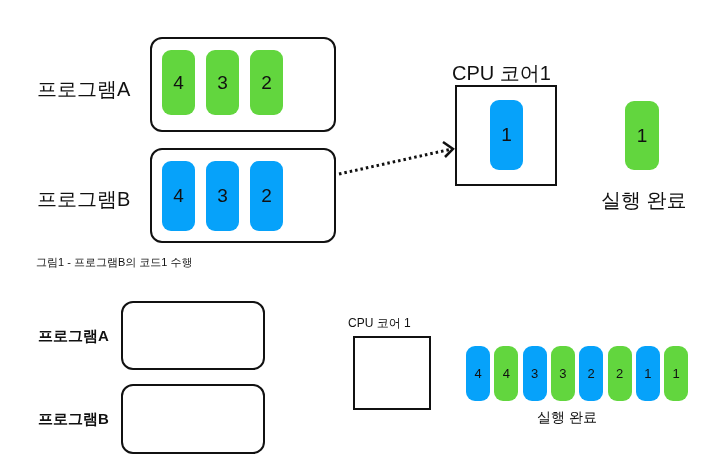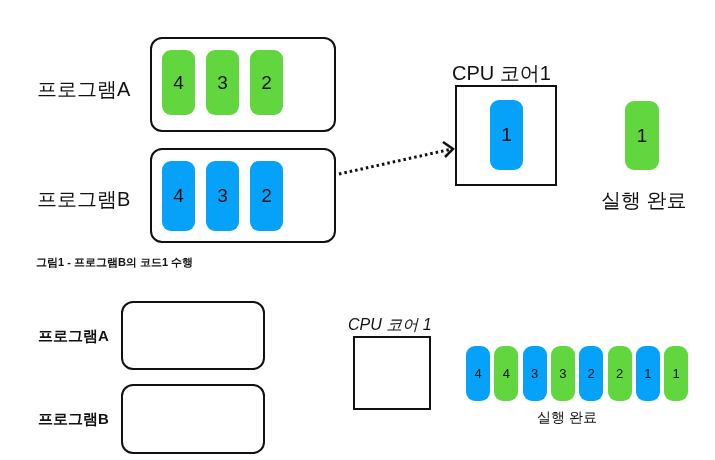--- a/index.html
+++ b/index.html
@@ -4,21 +4,21 @@
 <style>
   html,body{margin:0;padding:0;background:#fff;}
   body{width:715px;height:460px;position:relative;overflow:hidden;font-family:"DejaVu Sans","Liberation Sans",sans-serif;color:#111;}
   .abs{position:absolute;}
   .box{position:absolute;border:2.5px solid #111;border-radius:12px;background:#fff;box-sizing:border-box;}
   .sq{position:absolute;border:2.5px solid #111;background:#fff;box-sizing:border-box;}
   .pill{position:absolute;border-radius:9px;display:flex;align-items:center;justify-content:center;font-family:"Liberation Sans",sans-serif;color:#111;}
   .lbl{position:absolute;white-space:nowrap;font-family:"Liberation Sans",sans-serif;}
   .big{font-size:20px;font-weight:500;}
   .small{font-size:15px;font-weight:bold;}
-  .caption{font-size:11px;font-weight:bold;}
+  .caption{font-size:11px;font-weight:normal;}
 </style>
 </head>
 <body>
 
 <div class="lbl big" style="left:37px;top:76px;">프로그램A</div>
 <div class="box" style="left:150px;top:37px;width:186px;height:95px;"></div>
 <div id="f1a">
     <div class="pill" style="left: 162px; top: 50px; width: 33px; height: 65px; font-size: 19px; background: rgb(98, 214, 62);">4</div>
     <div class="pill" style="left: 206px; top: 50px; width: 33px; height: 65px; font-size: 19px; background: rgb(98, 214, 62);">3</div>
     <div class="pill" style="left: 250px; top: 50px; width: 33px; height: 65px; font-size: 19px; background: rgb(98, 214, 62);">2</div>
@@ -45,21 +45,21 @@
 <div class="lbl big" style="left:601px;top:187px;">실행 완료</div>
 
 <div class="lbl caption" style="left:36px;top:255px;">그림1 - 프로그램B의 코드1 수행</div>
 
 <div class="lbl small" style="left:38px;top:327px;">프로그램A</div>
 <div class="box" style="left:121px;top:301px;width:144px;height:69px;border-width:2px;"></div>
 
 <div class="lbl small" style="left:38px;top:410px;">프로그램B</div>
 <div class="box" style="left:121px;top:384px;width:144px;height:70px;border-width:2px;"></div>
 
-<div class="lbl" style="left:348px;top:315px;font-size:16px;font-weight:500;font-style:italic;">CPU 코어 1</div>
+<div class="lbl" style="left:348px;top:315px;font-size:12px;font-weight:500;">CPU 코어 1</div>
 <div class="sq" style="left:353px;top:336px;width:78px;height:74px;border-width:2px;"></div>
 
 <div id="f2done">
     <div class="pill" style="left: 466px; top: 346px; width: 24px; height: 55px; font-size: 13px; background: rgb(6, 162, 250);">4</div>
     <div class="pill" style="left: 494.3px; top: 346px; width: 24px; height: 55px; font-size: 13px; background: rgb(98, 214, 62);">4</div>
     <div class="pill" style="left: 522.6px; top: 346px; width: 24px; height: 55px; font-size: 13px; background: rgb(6, 162, 250);">3</div>
     <div class="pill" style="left: 550.9px; top: 346px; width: 24px; height: 55px; font-size: 13px; background: rgb(98, 214, 62);">3</div>
     <div class="pill" style="left: 579.2px; top: 346px; width: 24px; height: 55px; font-size: 13px; background: rgb(6, 162, 250);">2</div>
     <div class="pill" style="left: 607.5px; top: 346px; width: 24px; height: 55px; font-size: 13px; background: rgb(98, 214, 62);">2</div>
     <div class="pill" style="left: 635.8px; top: 346px; width: 24px; height: 55px; font-size: 13px; background: rgb(6, 162, 250);">1</div>

